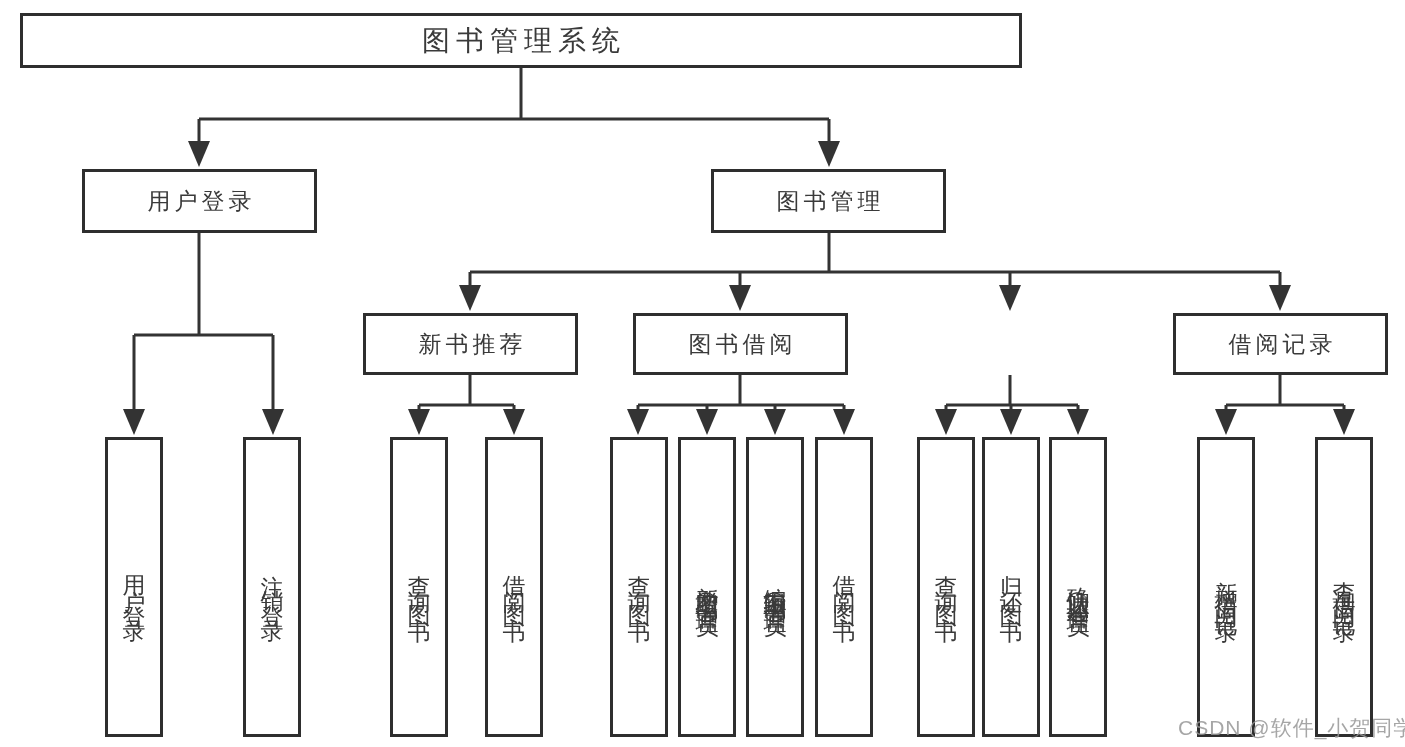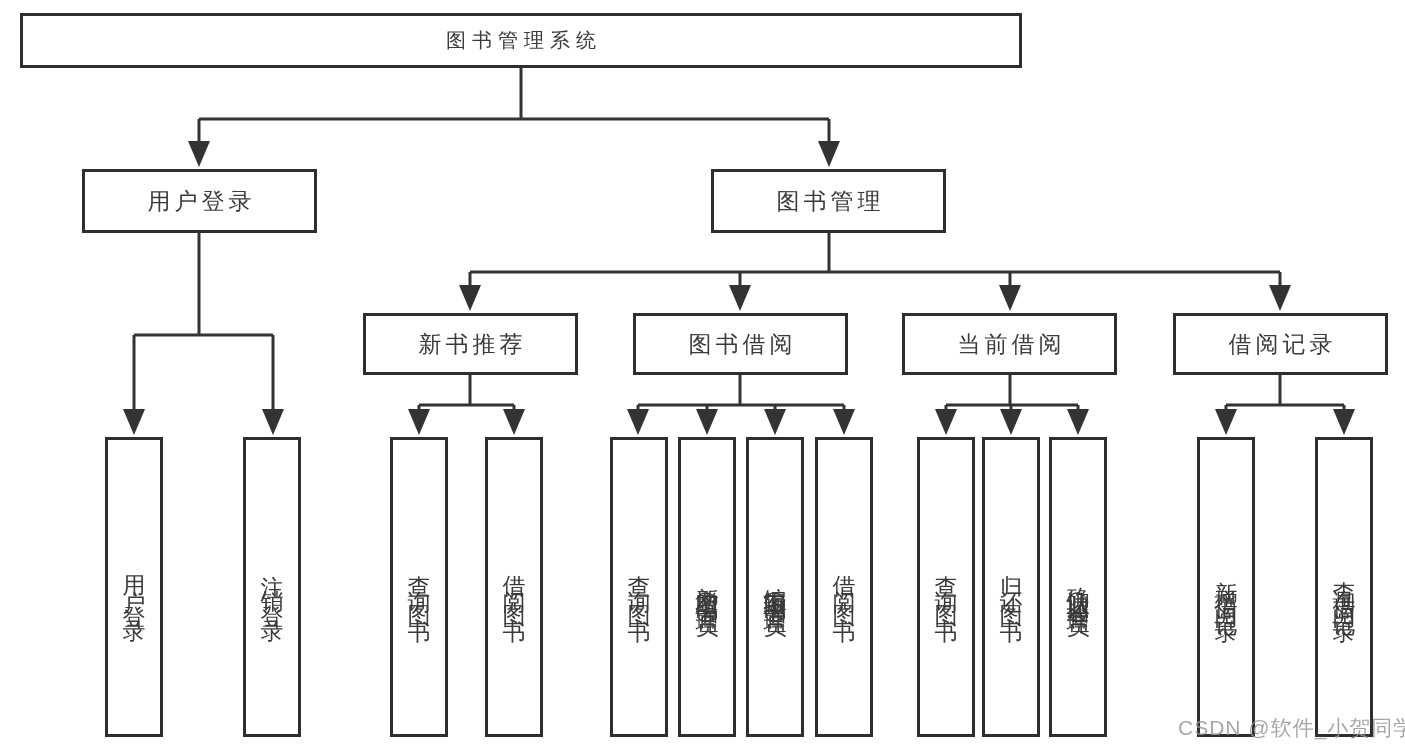--- a/index.html
+++ b/index.html
@@ -32,21 +32,21 @@
     color: #3a3a3a;
     z-index: 2;
   }
   .box .h-label {
     font-size: 23px;
     letter-spacing: 4px;
     text-indent: 4px;
     white-space: nowrap;
   }
   .box.root .h-label {
-    font-size: 20px;
+    font-size: 28px;
     letter-spacing: 6px;
     text-indent: 6px;
   }
   .leaf {
     width: 58px;
     height: 300px;
     top: 437px;
   }
   .leaf .v-text {
     writing-mode: vertical-rl;
@@ -145,23 +145,20 @@
   <div class="box" style="left:363px; top:313px; width:215px; height:62px;">
     <span class="h-label">新书推荐</span>
   </div>
 
   <div class="box" style="left:711px; top:169px; width:235px; height:64px;">
     <span class="h-label">图书管理</span>
   </div>
   <div class="box" style="left:633px; top:313px; width:215px; height:62px;">
     <span class="h-label">图书借阅</span>
   </div>
-  <div class="box" style="left:902px; top:313px; width:215px; height:62px;">
-    <span class="h-label">当前借阅</span>
-  </div>
   <div class="box" style="left:1173px; top:313px; width:215px; height:62px;">
     <span class="h-label">借阅记录</span>
   </div>
 
   <div class="box leaf" style="left:105px;">
     <span class="v-text">用户登录</span>
   </div>
   <div class="box leaf" style="left:243px;">
     <span class="v-text">注销登录</span>
   </div>

